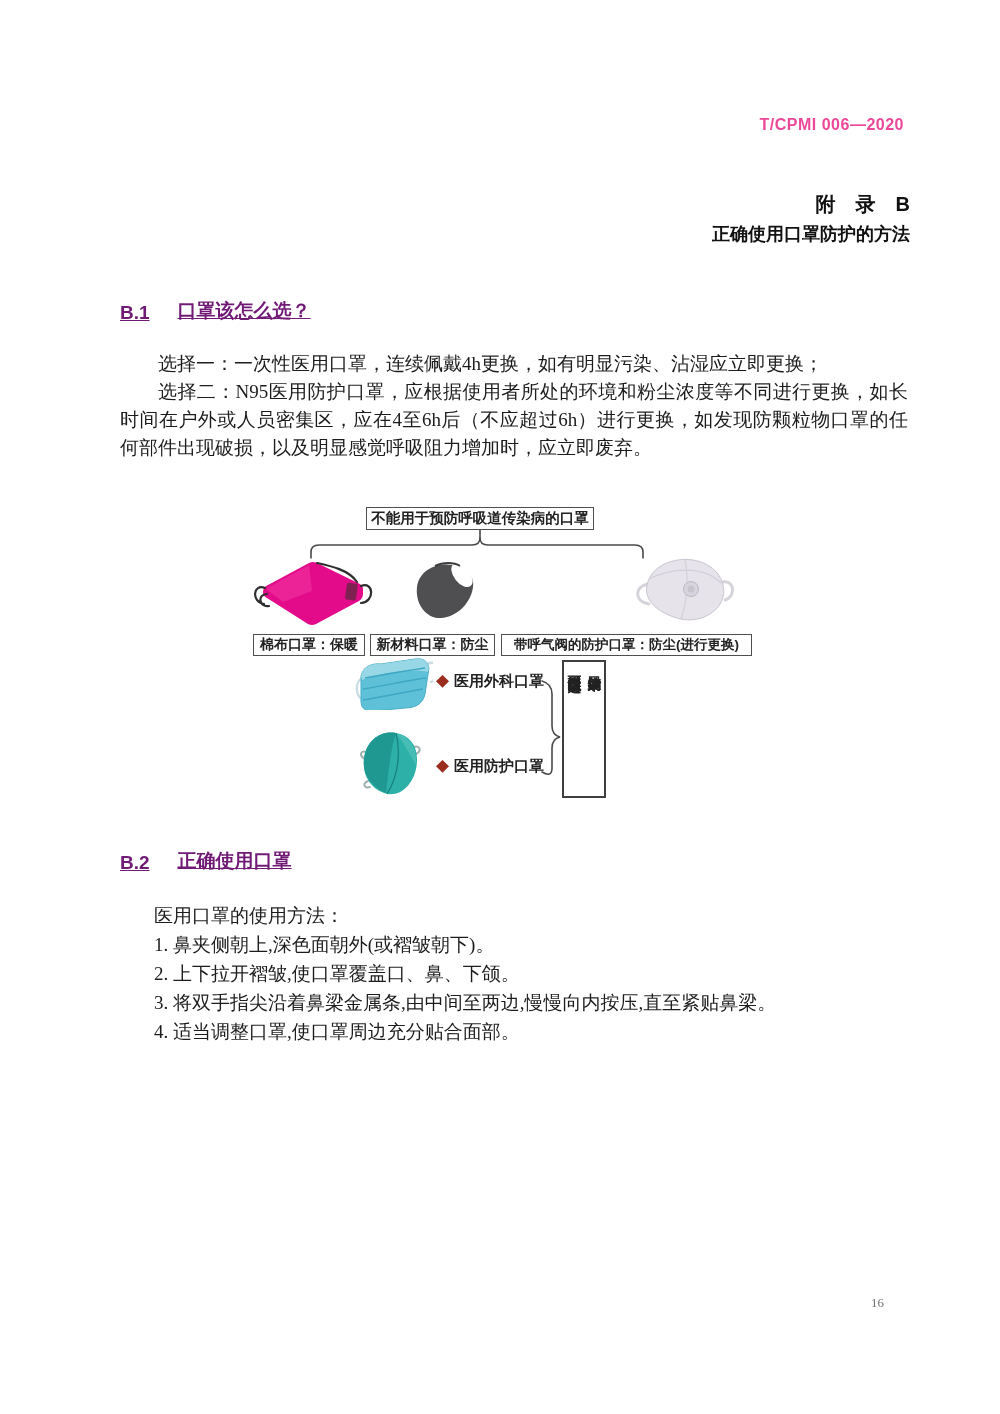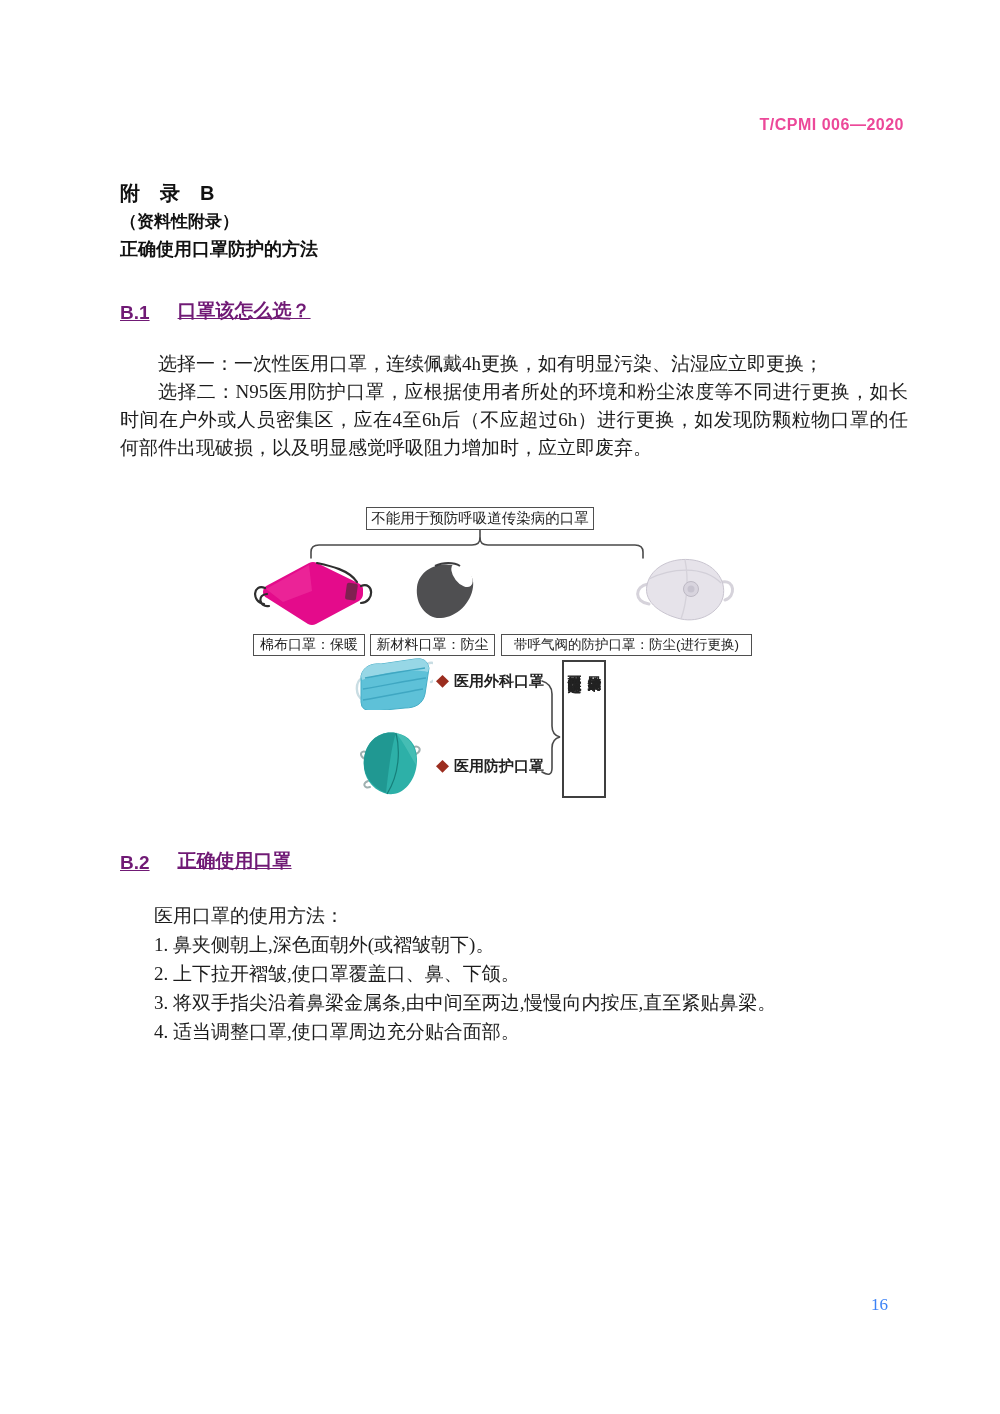--- a/index.html
+++ b/index.html
@@ -12,22 +12,22 @@
     overflow:hidden;
   }
   
   .header-code{
     position:absolute;top:116px;right:96px;
     font-family:"Liberation Sans", sans-serif;
     font-weight:600;font-size:16px;letter-spacing:.5px;color:#ec4899;
   }
   
   .title-block{
-    position:absolute;top:180px;left:120px;width:790px;
-    text-align:left;
+    position:absolute;top:191px;left:120px;width:790px;
+    text-align:right;
     font-family:"Liberation Sans", sans-serif;
     font-weight:700;color:#111;
   }
   .title-appendix{font-size:20px;line-height:26px;margin-bottom:3px;}
   .title-subtitle{font-size:17px;line-height:26px;}
   .title-heading{font-size:18px;line-height:28px;}
   
   .sec-heading{
     position:absolute;left:120px;
     font-family:"Liberation Sans", sans-serif;
@@ -43,32 +43,32 @@
     font-size:19px;line-height:28px;text-align:justify;
   }
   .b1-body p{margin:0;text-indent:2em;}
   .b2-body{
     position:absolute;left:154px;top:901px;width:760px;
     font-size:19px;line-height:29px;
   }
   .b2-body div{white-space:nowrap;}
   .page-number{
     position:absolute;left:871px;top:1295px;
-    font-size:17px;color:#3b82f6;
+    font-size:13px;color:#737373;
   }
   
   .diagram{
     position:absolute;left:240px;top:500px;width:520px;height:320px;
     font-family:"Liberation Sans", sans-serif;color:#222;
   }
   .diagram .connectors{position:absolute;left:0;top:0;width:520px;height:320px;}
   .dg-box{
     position:absolute;border:1.5px solid #4f4f4f;background:#fff;
     display:flex;align-items:center;justify-content:center;
-    font-weight:400;white-space:nowrap;box-sizing:border-box;
+    font-weight:700;white-space:nowrap;box-sizing:border-box;
   }
   .dg-topbox{left:126px;top:7px;width:228px;height:23px;font-size:14.5px;}
   .dg-lbl1{left:13px;top:134px;width:112px;height:22px;font-size:14px;}
   .dg-lbl2{left:130px;top:134px;width:125px;height:22px;font-size:14px;}
   .dg-lbl3{left:261px;top:134px;width:251px;height:22px;font-size:13.5px;}
   .mask-img{position:absolute;}
   .m-cotton{left:11px;top:56px;width:125px;height:74px;}
   .m-fabric{left:170px;top:60px;width:69px;height:62px;}
   .m-valve{left:394px;top:52px;width:101px;height:77px;}
   .m-surgical{left:113px;top:155px;width:80px;height:55px;}
@@ -93,21 +93,20 @@
 </style>
 </head>
 <body>
 
 <div class="page">
 
   <div class="header-code">T/CPMI 006—2020</div>
 
   <div class="title-block">
     <div class="title-appendix">附　录　B</div>
-    <div class="title-subtitle">（资料性附录）</div>
     <div class="title-heading">正确使用口罩防护的方法</div>
   </div>
 
   <div class="sec-heading b1-heading">
     <span class="sec-num">B.1</span>
     <span>口罩该怎么选？</span>
   </div>
 
   <div class="b1-body">
     <p>选择一：一次性医用口罩，连续佩戴4h更换，如有明显污染、沾湿应立即更换；</p>

